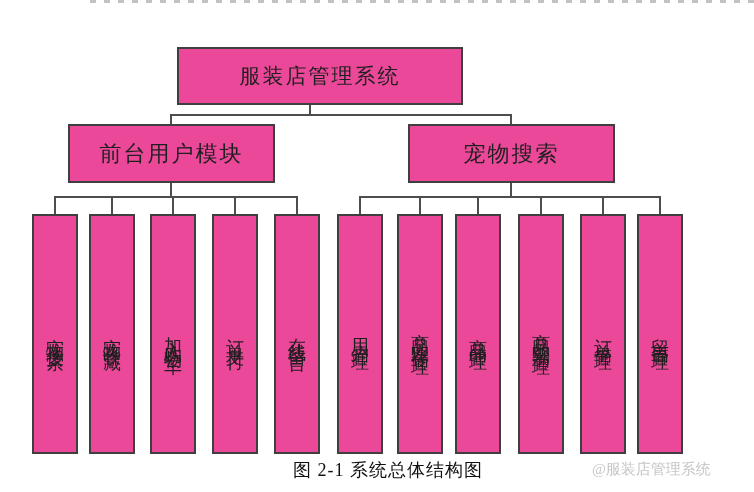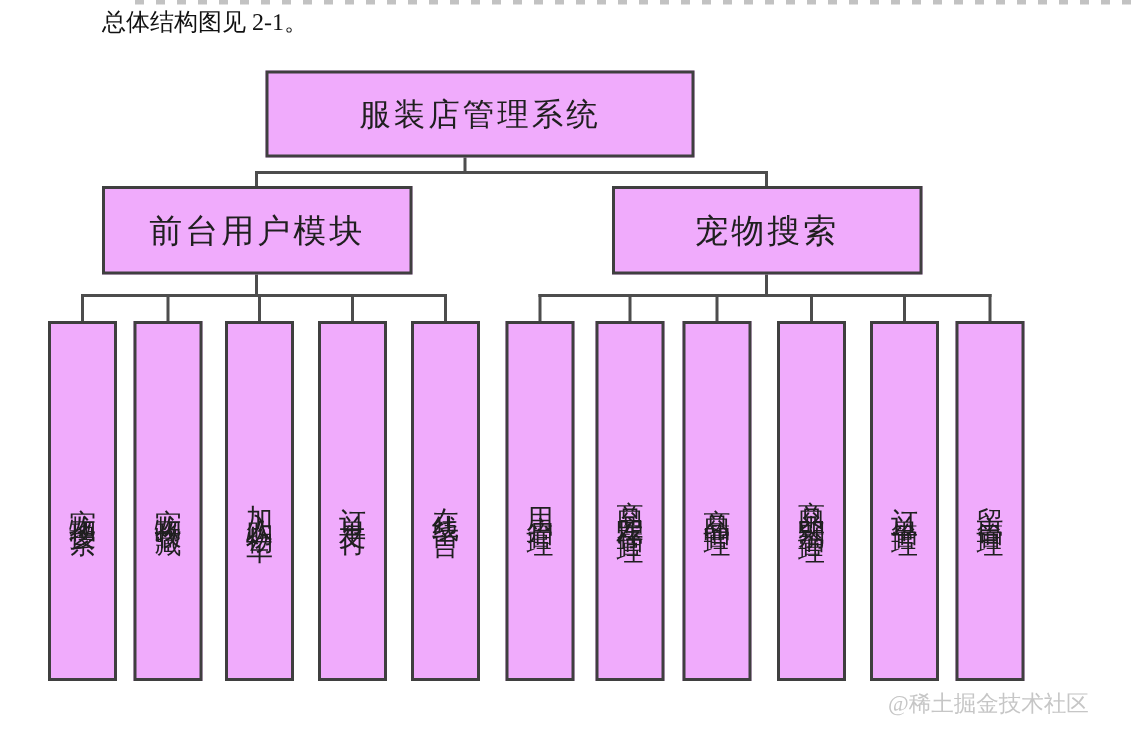--- a/index.html
+++ b/index.html
@@ -19,21 +19,21 @@
       rgba(120,120,120,0.45) 0 6px, rgba(255,255,255,0) 6px 14px);
   }
   .intro {
     position: absolute;
     left: 68px; top: 6px; margin: 0;
     font-size: 16px; line-height: 20px; color: #111111;
   }
   .box {
     position: absolute;
     box-sizing: border-box;
-    background: #f0abfc;
+    background: #ec4899;
     border: 2px solid #3f3f3f;
     display: flex;
     align-items: center;
     justify-content: center;
   }
   .root  { left: 177px; top: 47px;  width: 286px; height: 58px; }
   .module{ top: 124px; width: 207px; height: 59px; }
   .leaf  { top: 214px; width: 46px;  height: 240px; }
   .hlabel {
     font-size: 21px; letter-spacing: 2px; color: #1f1f1f; white-space: nowrap;
@@ -60,21 +60,20 @@
     font-size: 15px; color: #c6c6c6; white-space: nowrap;
   }
 </style>
 </head>
 <body>
 
 <div class="canvas">
 
   <div class="top-artifact"></div>
 
-  <p class="intro">总体结构图见 2-1。</p>
 
   <div class="box root">
     <span class="hlabel">服装店管理系统</span>
   </div>
 
   <div class="vline" style="left:309px;top:105px;height:11px"></div>
   <div class="hline" style="left:170px;top:114px;width:342px"></div>
   <div class="vline" style="left:170px;top:114px;height:12px"></div>
   <div class="vline" style="left:510px;top:114px;height:12px"></div>
 
@@ -130,15 +129,16 @@
   <div class="box leaf" style="left:518px">
     <span class="vtext">商品类别管理</span>
   </div>
   <div class="box leaf" style="left:580px">
     <span class="vtext">订单管理</span>
   </div>
   <div class="box leaf" style="left:637px">
     <span class="vtext">留言管理</span>
   </div>
 
-  <p class="watermark">@稀土掘金技术社区</p>
+  <p class="caption">图 2-1 系统总体结构图</p>
+  <p class="watermark">@服装店管理系统</p>
 
 </div>
 
 </body></html>

